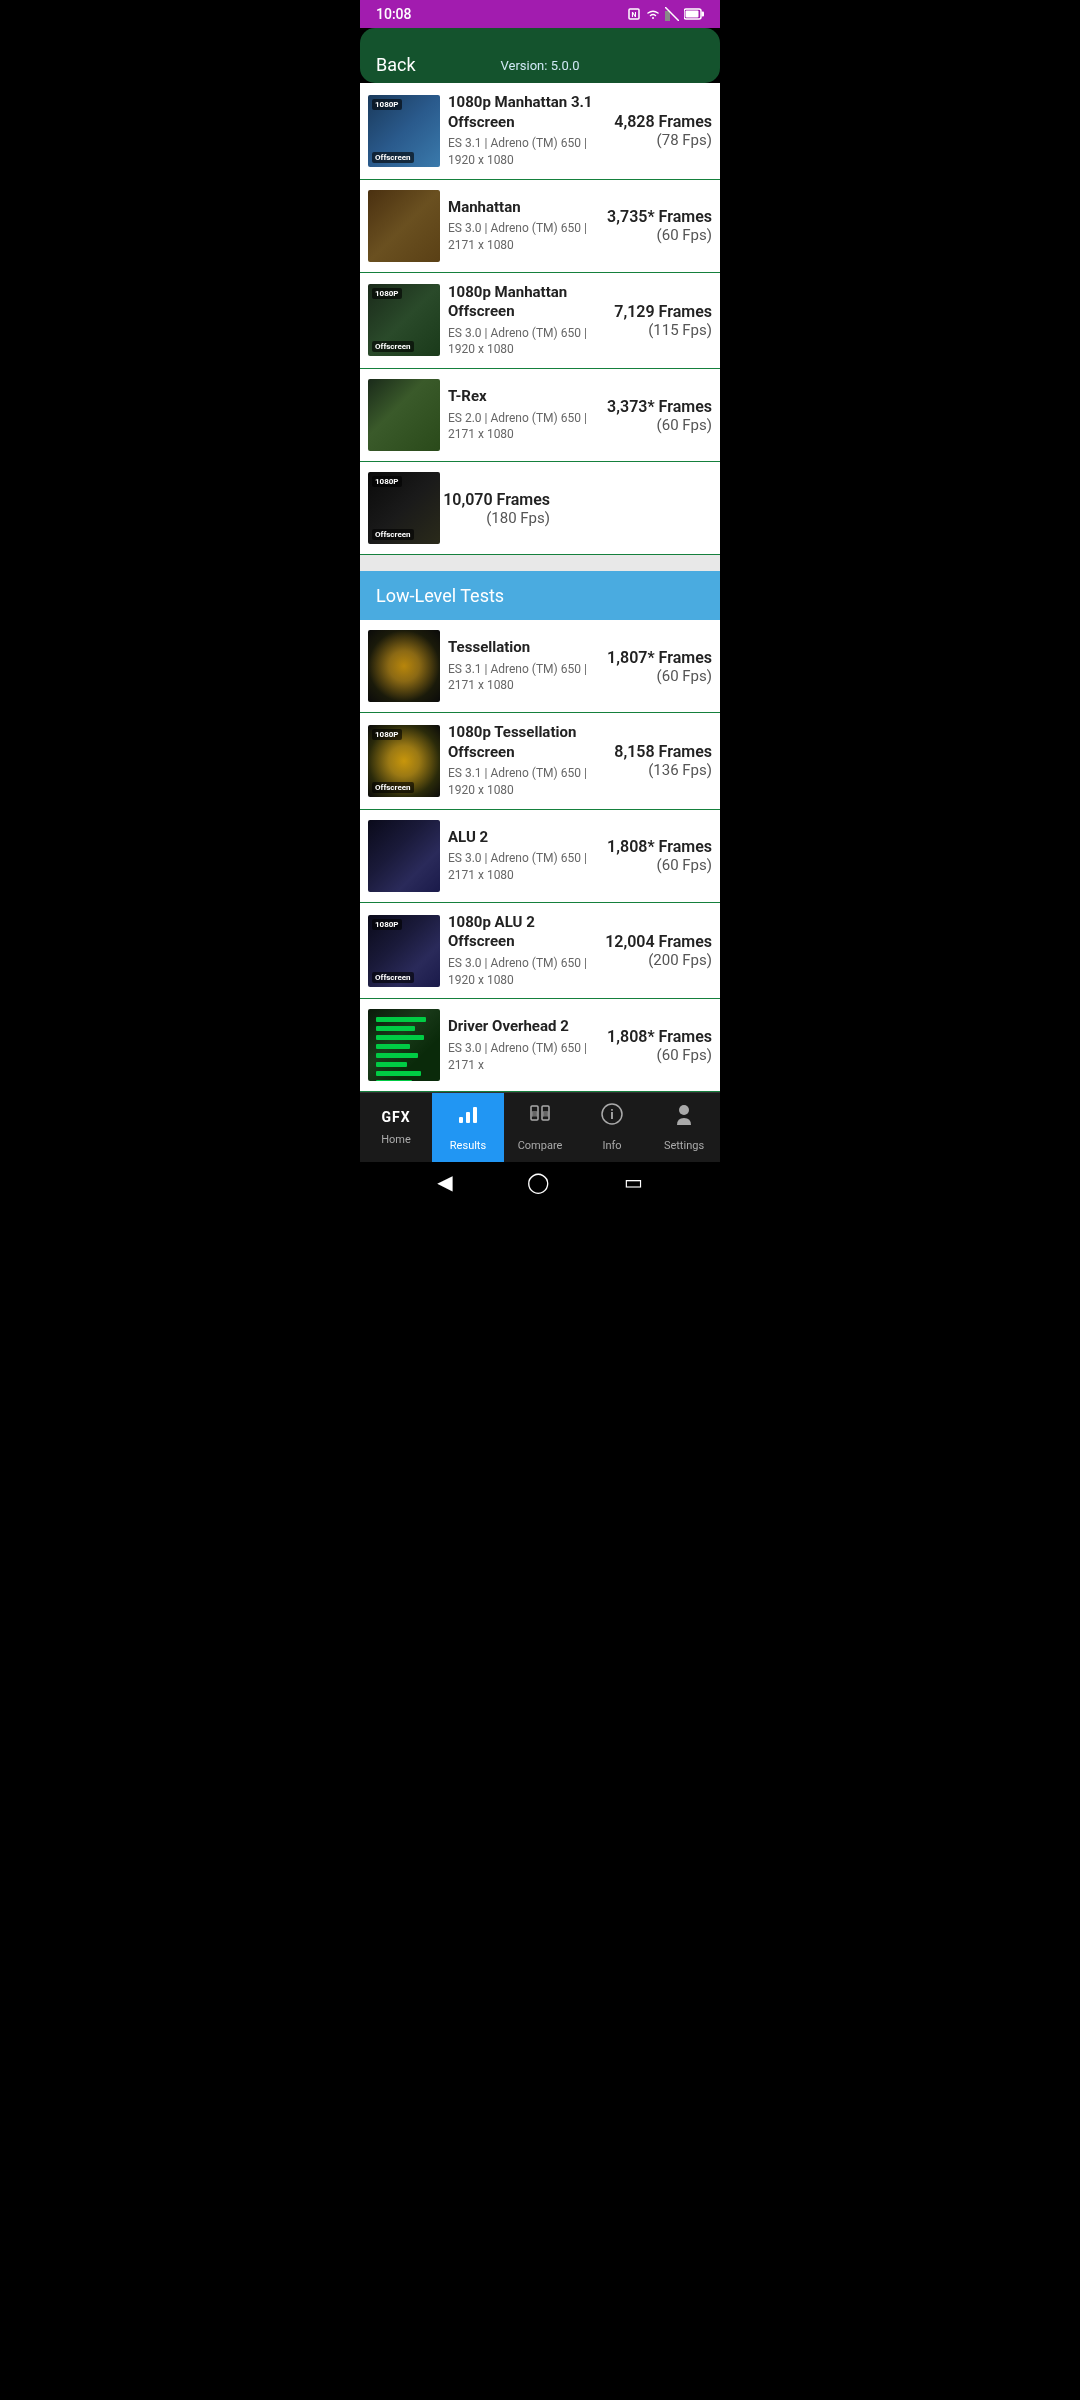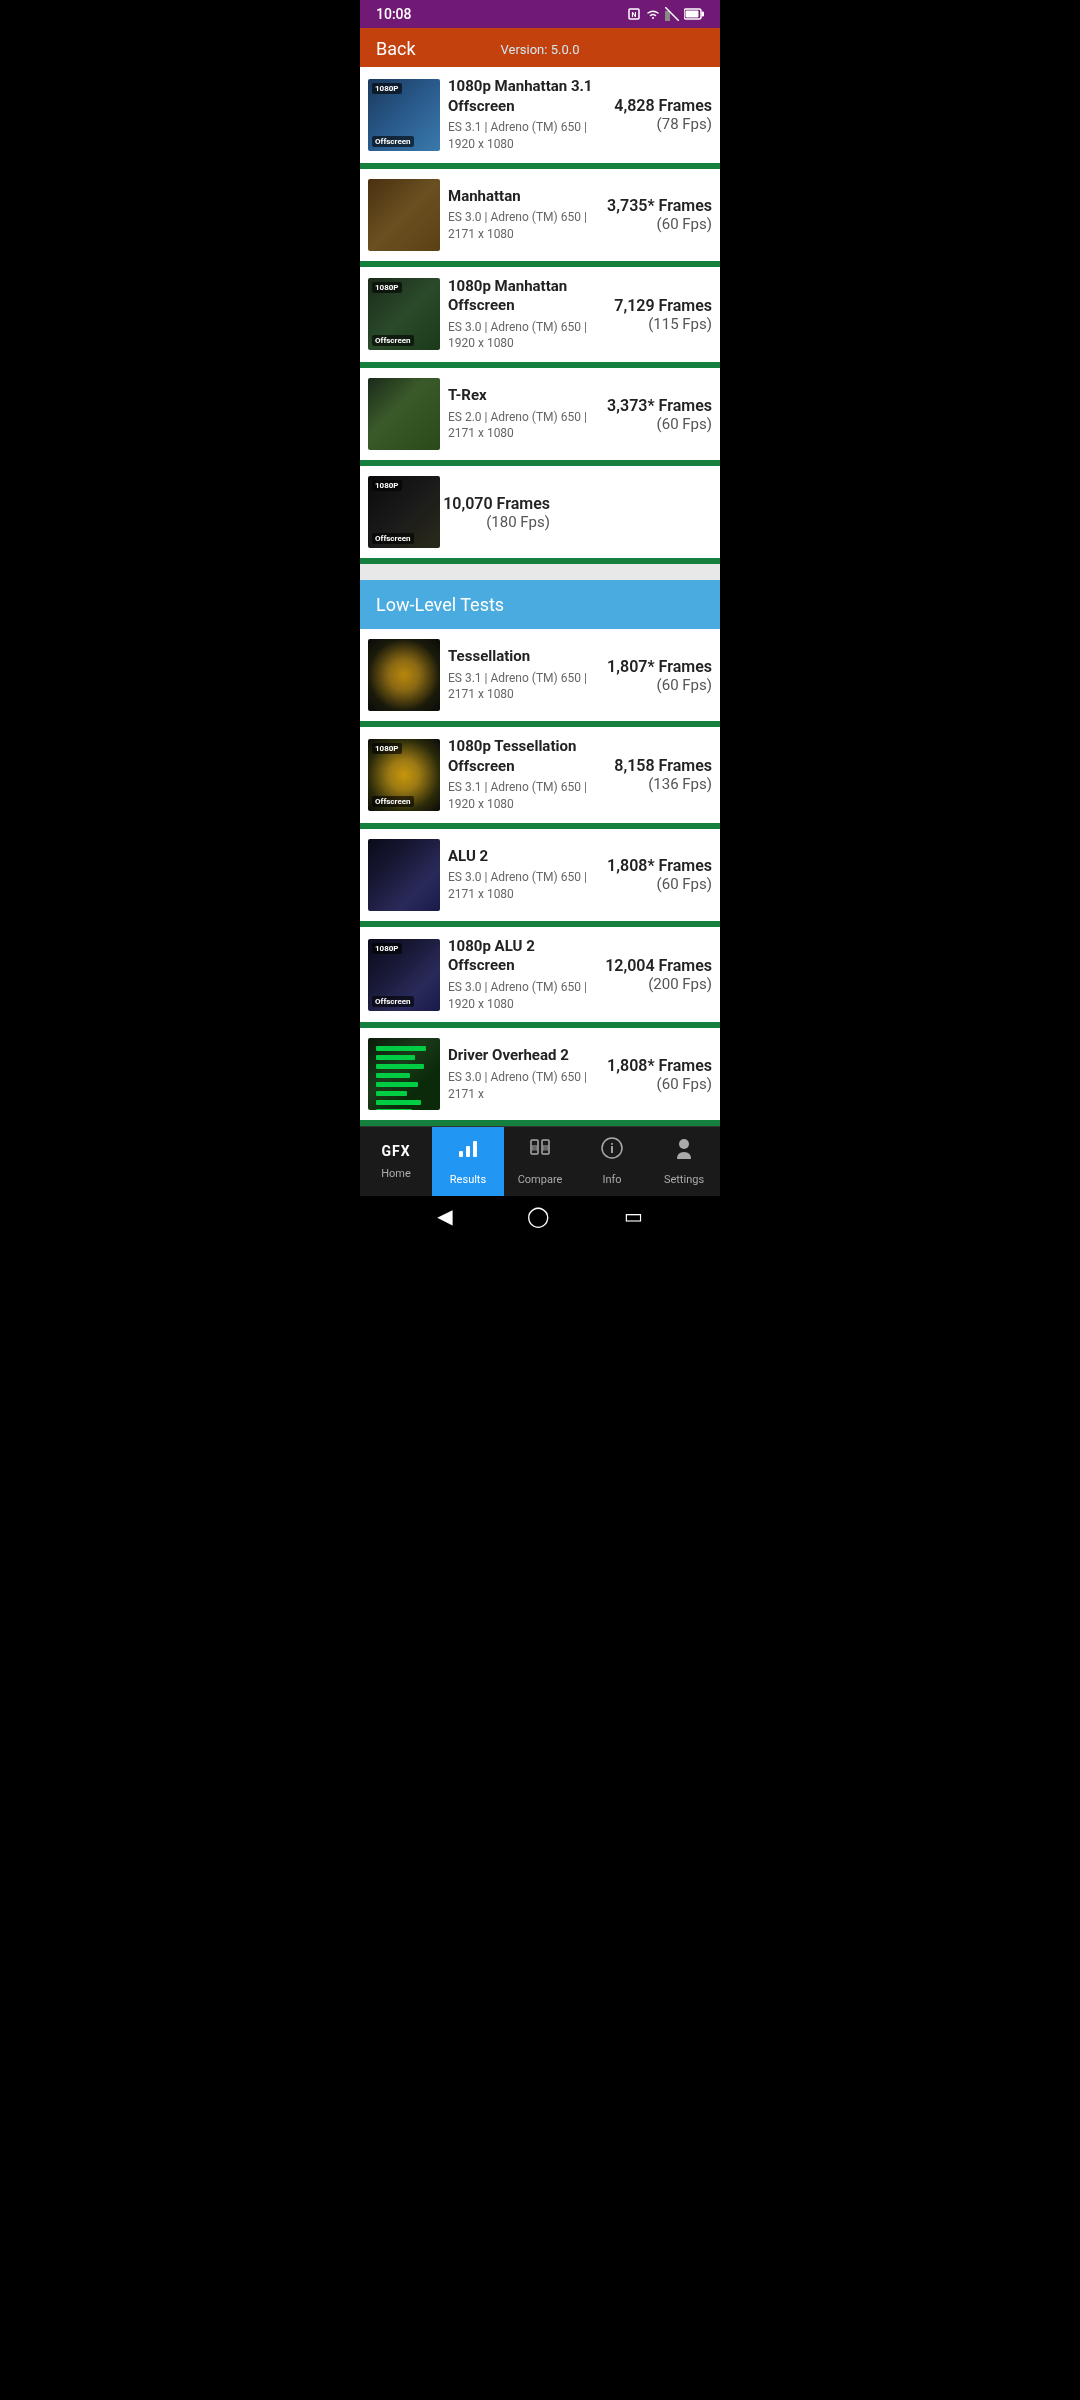--- a/index.html
+++ b/index.html
@@ -7,21 +7,21 @@
     body {
       background: #000;
       font-family: 'Roboto', Arial, sans-serif;
       width: 360px;
       margin: 0 auto;
       color: #000;
     }
 
     
     .status-bar {
-      background: #701a75;
+      background: #a21caf;
       height: 28px;
       display: flex;
       align-items: center;
       justify-content: space-between;
       padding: 0 16px;
     }
     .status-time {
       color: #fff;
       font-size: 14px;
       font-weight: 500;
@@ -29,24 +29,25 @@
     .status-icons {
       display: flex;
       align-items: center;
       gap: 5px;
       color: #fff;
       font-size: 12px;
     }
 
     
     .header {
-      background: #c2410c;
-      padding: 12px 16px 10px;
+      background: #14532d;
+      padding: 28px 16px 10px;
       display: flex;
       flex-direction: column;
+      border-radius: 15px;
     }
     .header-top {
       display: flex;
       align-items: center;
       justify-content: center;
       position: relative;
     }
     .back-btn {
       color: #fff;
       font-size: 18px;
@@ -66,21 +67,21 @@
     .content {
       background: #fff;
       overflow-y: auto;
     }
 
     
     .test-item {
       display: flex;
       align-items: center;
       padding: 10px 8px;
-      border-bottom: 6px solid #15803d;
+      border-bottom: 1px solid #15803d;
       background: #fff;
     }
     .test-thumb {
       width: 72px;
       height: 72px;
       flex-shrink: 0;
       background: #333;
       position: relative;
       overflow: hidden;
       border-radius: 2px;

